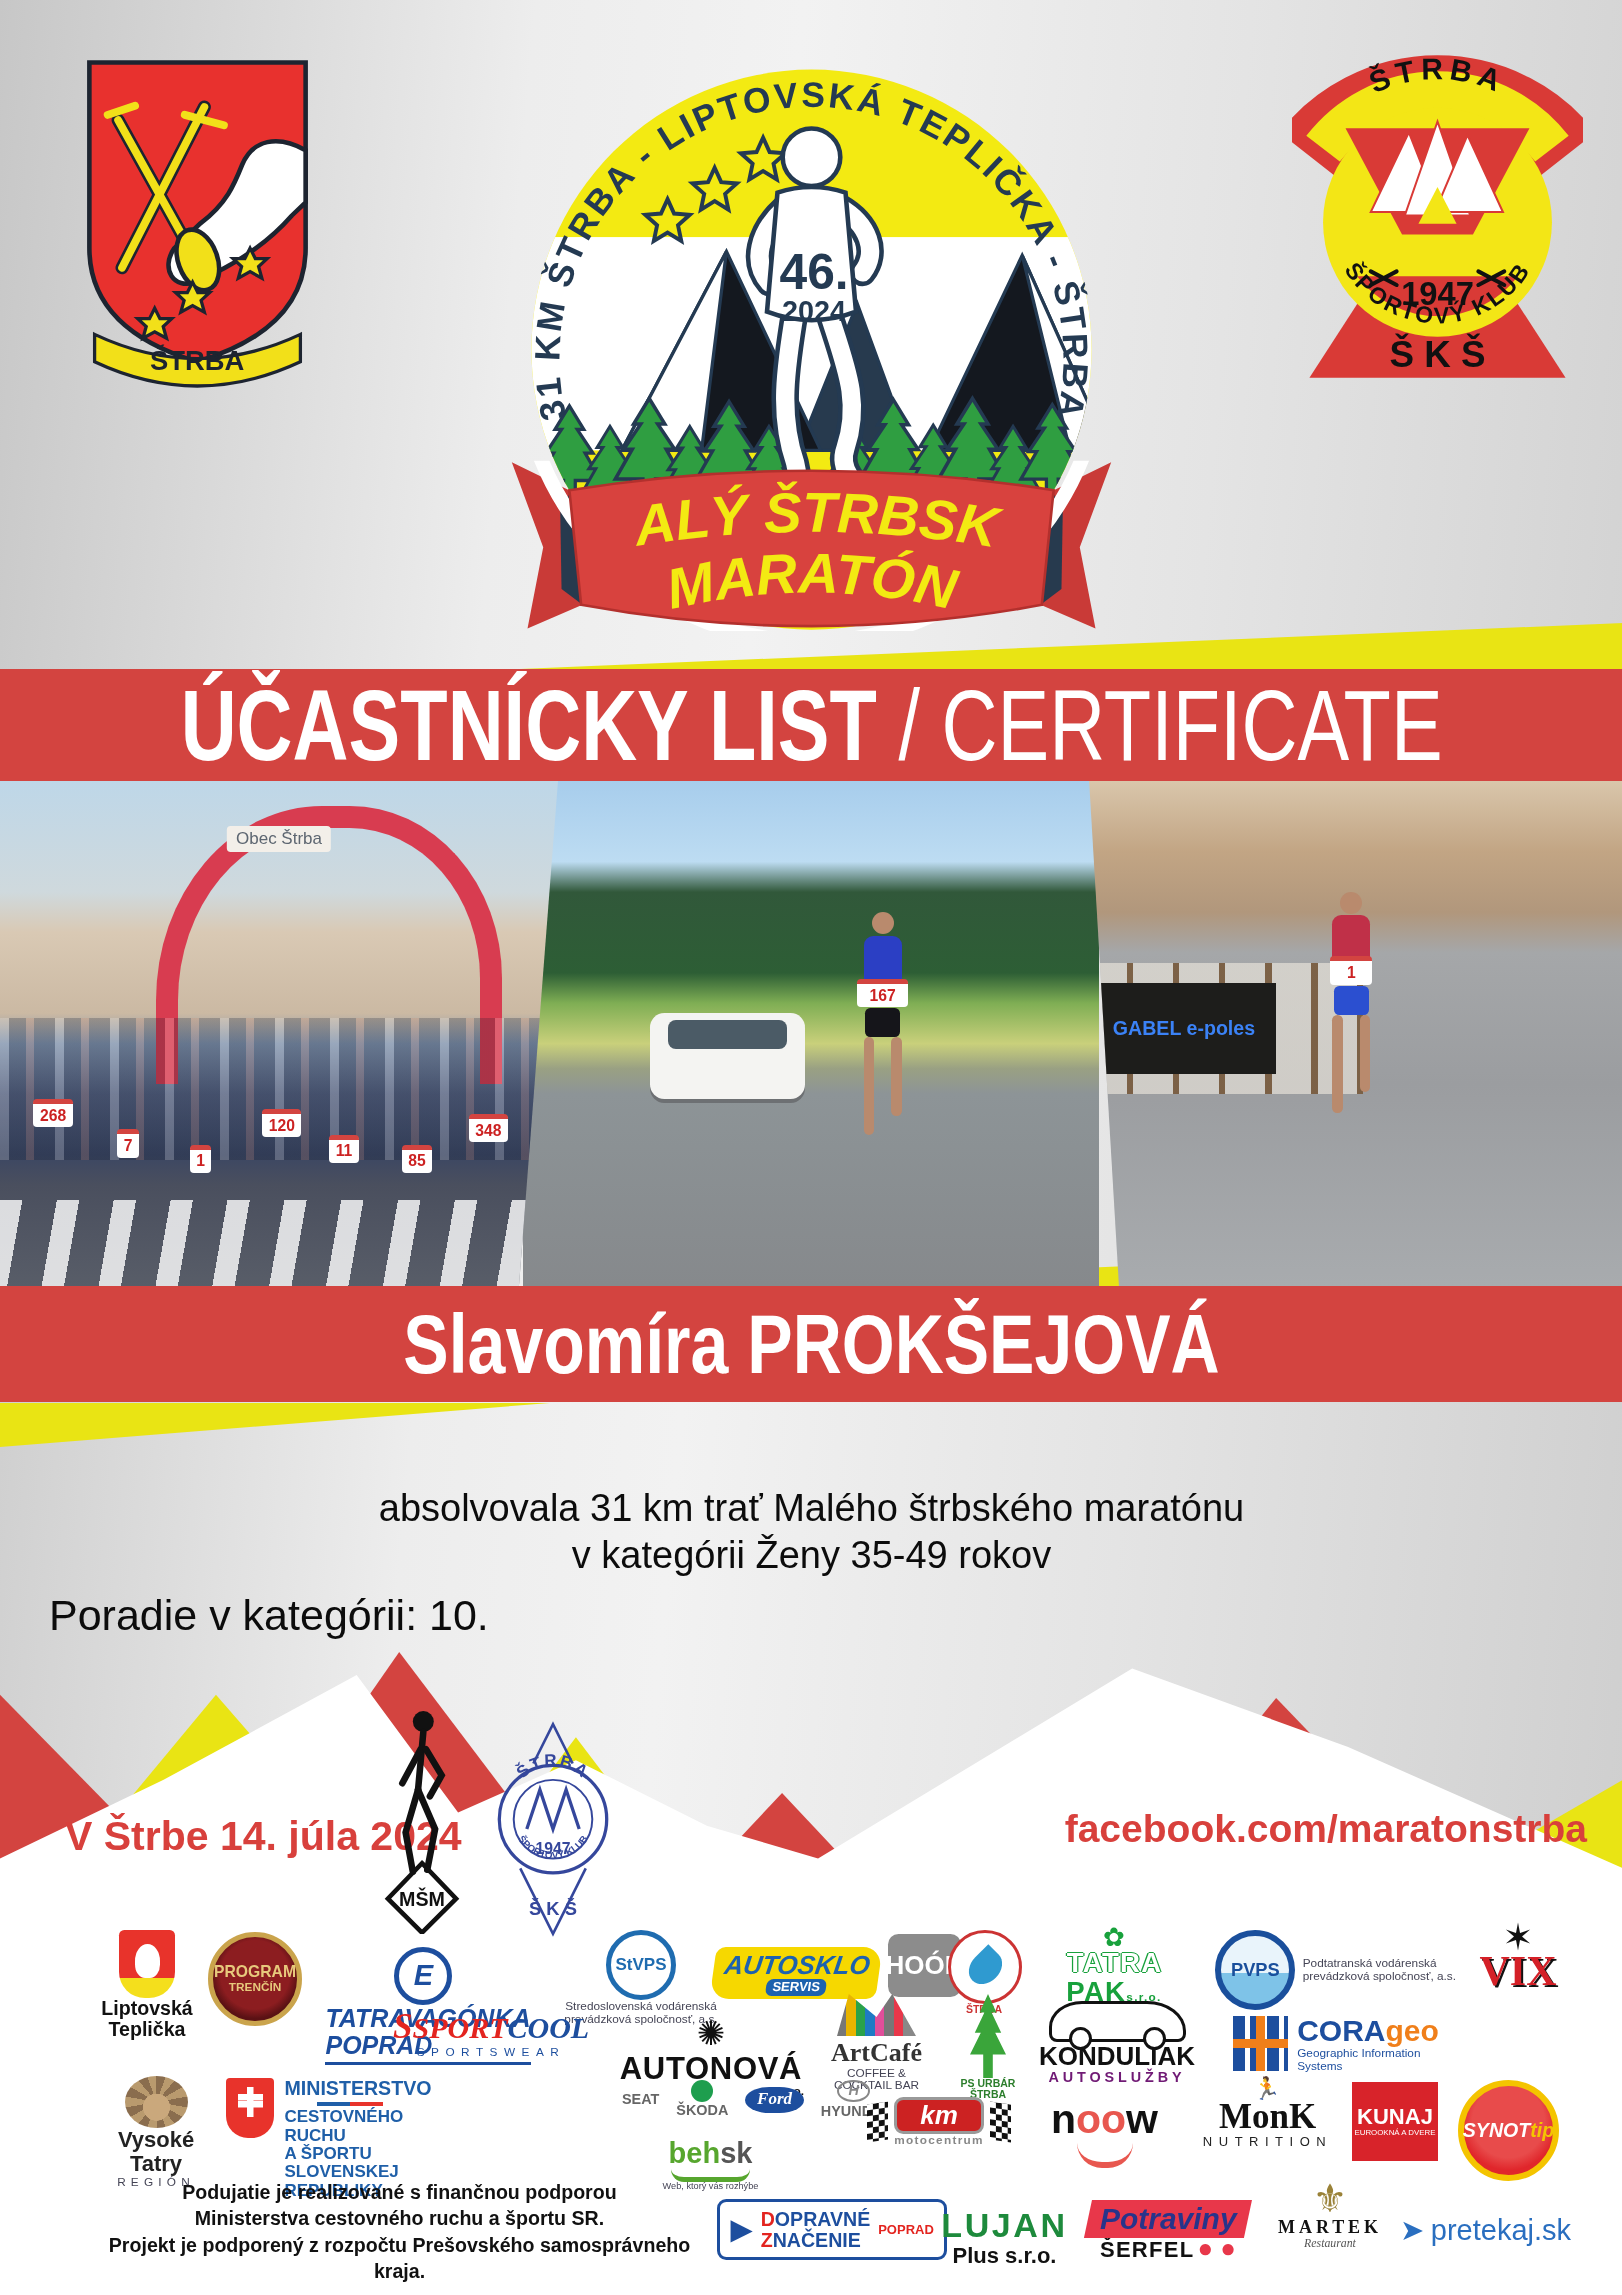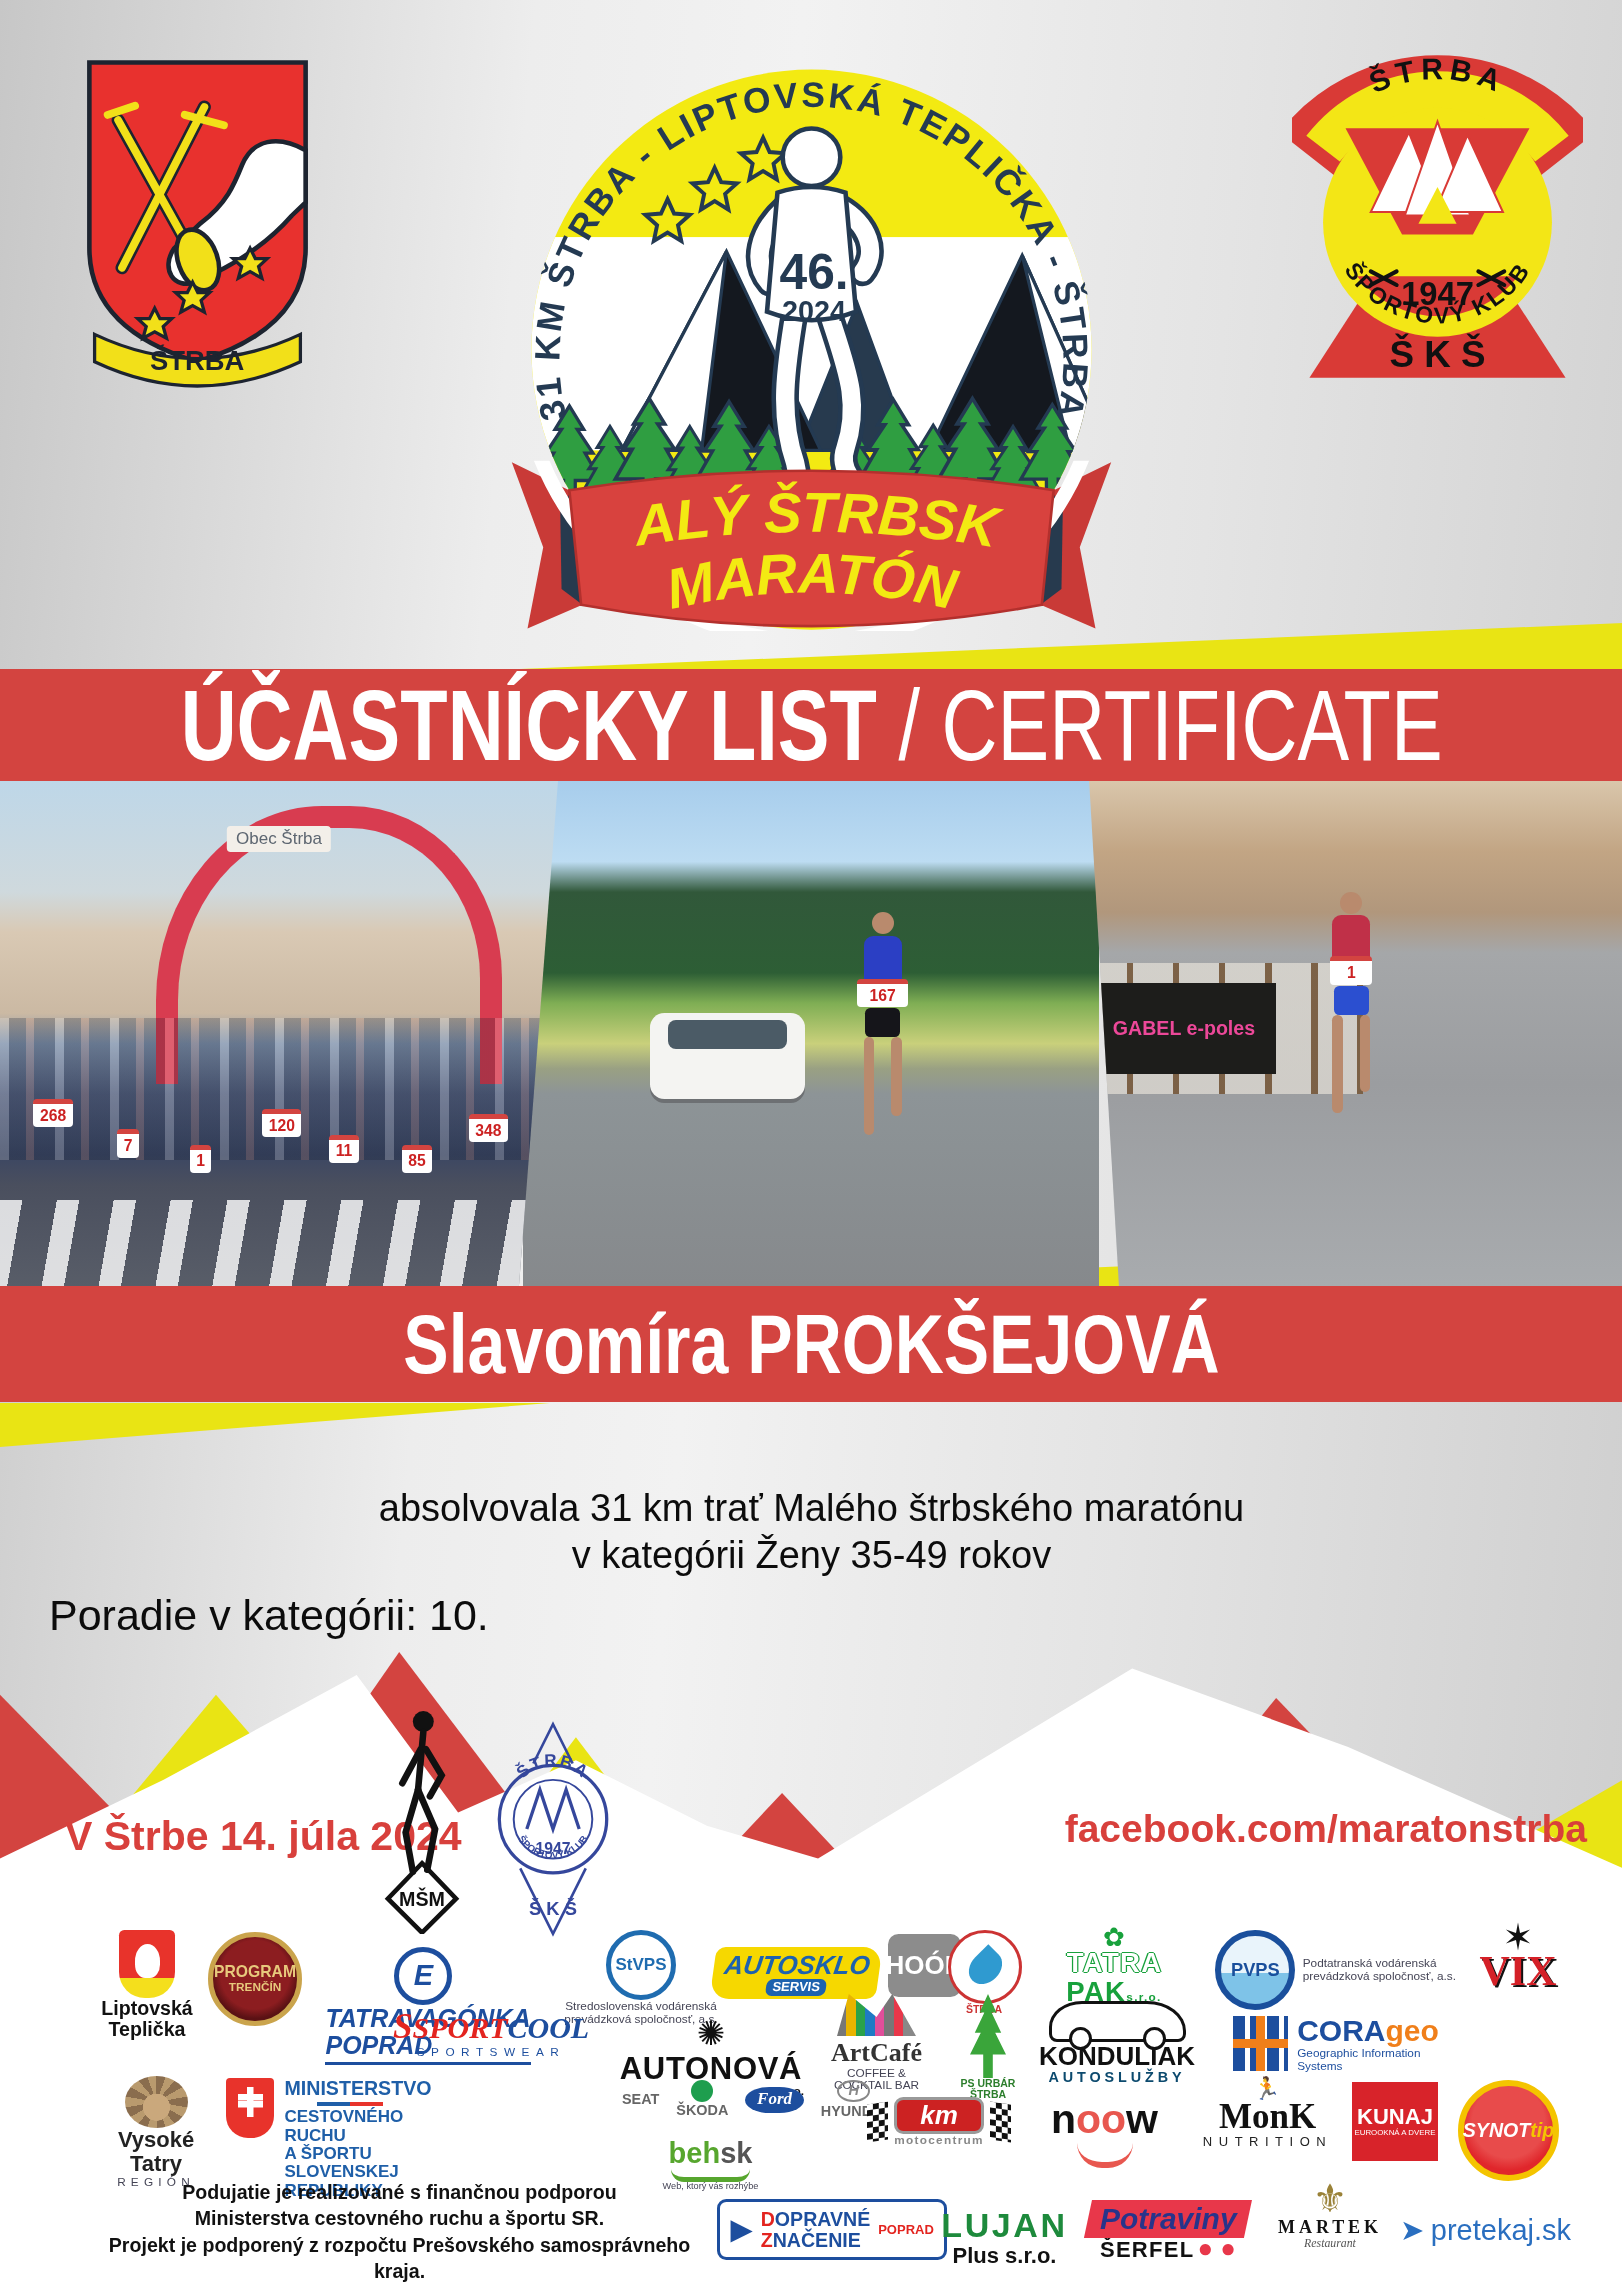--- a/index.html
+++ b/index.html
@@ -50,21 +50,21 @@
   .bib-chip{position:absolute;background:#fff;border-radius:3.9px;color:#c22;font-weight:bold;font-size:15.7px;
     padding:2.6px 6.5px;border-top:5.2px solid #d34440;text-align:center;}
   .runner-f{position:absolute;}
   .runner-f .head{width:22px;height:22px;border-radius:50%;background:#b98a6d;margin:0 auto;}
   .runner-f .torso{width:38px;height:63px;border-radius:9.2px;margin:1.3px auto 0;}
   .runner-f .shorts{width:35px;height:29px;border-radius:5.2px;margin:1.3px auto 0;}
   .runner-f .legs{display:flex;justify-content:space-between;width:38px;margin:0 auto;}
   .runner-f .leg{width:10.5px;height:98px;background:#b98a6d;border-radius:5.2px;}
   .car{position:absolute;left:22%;top:46%;width:27%;height:17%;background:#f4f4f2;border-radius:14.4px;box-shadow:0 3.9px 0 #6d7073;}
   .car .glass{position:absolute;left:12%;top:8%;width:76%;height:34%;background:#4b5b66;border-radius:7.9px;}
-  .banner-black{position:absolute;left:2%;top:40%;width:34%;height:18%;background:#1d1d1b;color:#ec4899;
+  .banner-black{position:absolute;left:2%;top:40%;width:34%;height:18%;background:#1d1d1b;color:#3b82f6;
     display:flex;align-items:center;justify-content:center;font-weight:bold;font-size:19.6px;text-align:center;}
   .fence{position:absolute;left:0;top:36%;width:52%;height:26%;
     background:repeating-linear-gradient(90deg,rgba(120,90,60,.9) 0 6.5px,rgba(235,230,220,.65) 6.5px 46px);}
 
   
   .result-line{position:absolute;left:0;width:1623px;text-align:center;color:#0c0c0c;font-size:38px;}
   .result-1{top:1487px;}
   .result-2{top:1534px;}
   .rank{position:absolute;left:49px;top:1591px;font-size:43px;color:#0c0c0c;}
   .time{position:absolute;right:41px;top:1591px;font-size:43px;color:#0c0c0c;}
@@ -124,21 +124,21 @@
     background:linear-gradient(90deg,#777 0 12%,#e8b400 12% 24%,#2aa24a 24% 36%,#1f7ac4 36% 48%,#e14e9a 48% 60%,#777 60% 72%,#e8374a 72% 84%,#888 84% 100%);
     clip-path:polygon(0 100%,15% 0,50% 55%,70% 0,100% 100%);}
   .sp-artcafe .nm{font-family:"Liberation Serif",serif;font-size:26px;color:#333;}
   .sp-urbar .tree{width:60px;height:84px;margin:0 auto;background:#3aa53a;
     clip-path:polygon(50% 0,64% 22%,56% 22%,72% 46%,62% 46%,80% 72%,58% 72%,58% 100%,42% 100%,42% 72%,20% 72%,38% 46%,28% 46%,44% 22%,36% 22%);}
   .sp-urbar .sb{color:#2c7e2c;font-weight:bold;font-size:10.5px;}
   .sp-konduliak .carline{width:131px;height:35px;margin:0 auto;border:3.3px solid #111;border-radius:33px 39px 7.9px 7.9px/26px 30px 7.9px 7.9px;position:relative;}
   .sp-konduliak .carline i{position:absolute;bottom:-10.5px;width:17px;height:17px;border:3.9px solid #111;border-radius:50%;background:#fff;}
   .sp-konduliak .carline i.w1{left:17px;} .sp-konduliak .carline i.w2{right:17px;}
   .sp-konduliak .nm{font-size:26px;color:#111;}
-  .sp-konduliak .sb{color:#0c4a6e;font-weight:bold;letter-spacing:3.9px;font-size:14.4px;}
+  .sp-konduliak .sb{color:#701a75;font-weight:bold;letter-spacing:3.9px;font-size:14.4px;}
   .sp-corageo{display:flex;align-items:center;gap:9.2px;text-align:left;}
   .sp-corageo .grid{width:55px;height:55px;flex:none;
     background:
      linear-gradient(#f07f1a,#f07f1a) 50% 0/9.2px 100% no-repeat,
      linear-gradient(#f07f1a,#f07f1a) 0 50%/100% 9.2px no-repeat,
      repeating-linear-gradient(90deg,#1d4e9e 0 11.8px,#fff 11.8px 17px),
      repeating-linear-gradient(0deg,#1d4e9e 0 11.8px,#fff 11.8px 17px);
     background-blend-mode:normal;}
   .sp-corageo .a{font-size:30px;font-weight:bold;color:#1d4e9e;display:inline;}
   .sp-corageo .b{font-size:30px;font-weight:bold;color:#f07f1a;display:inline;}

